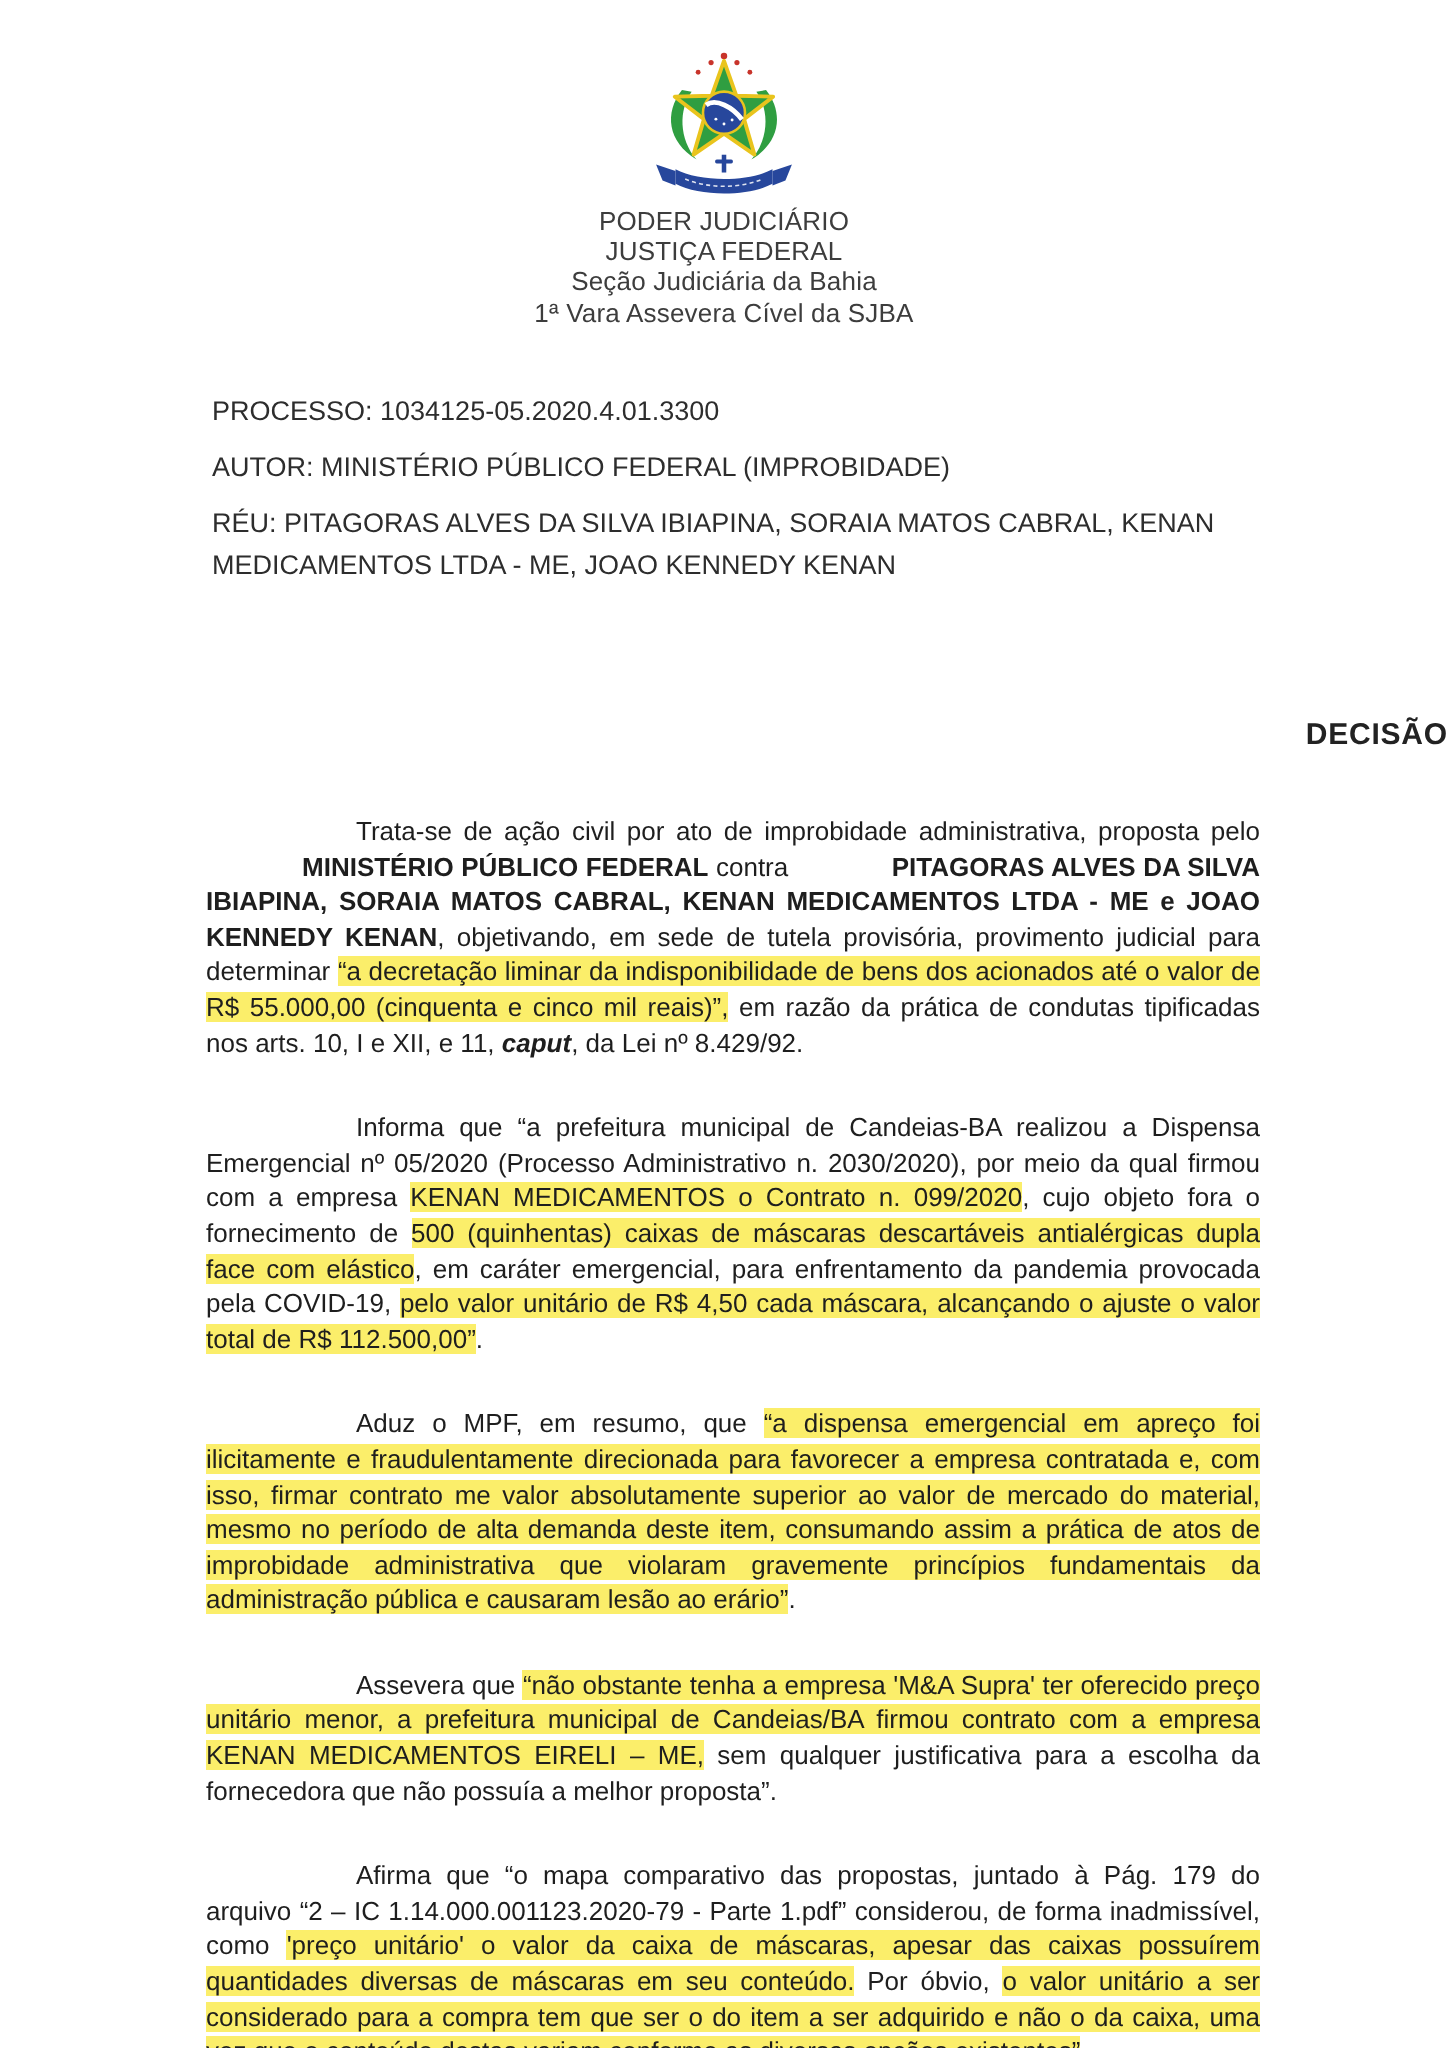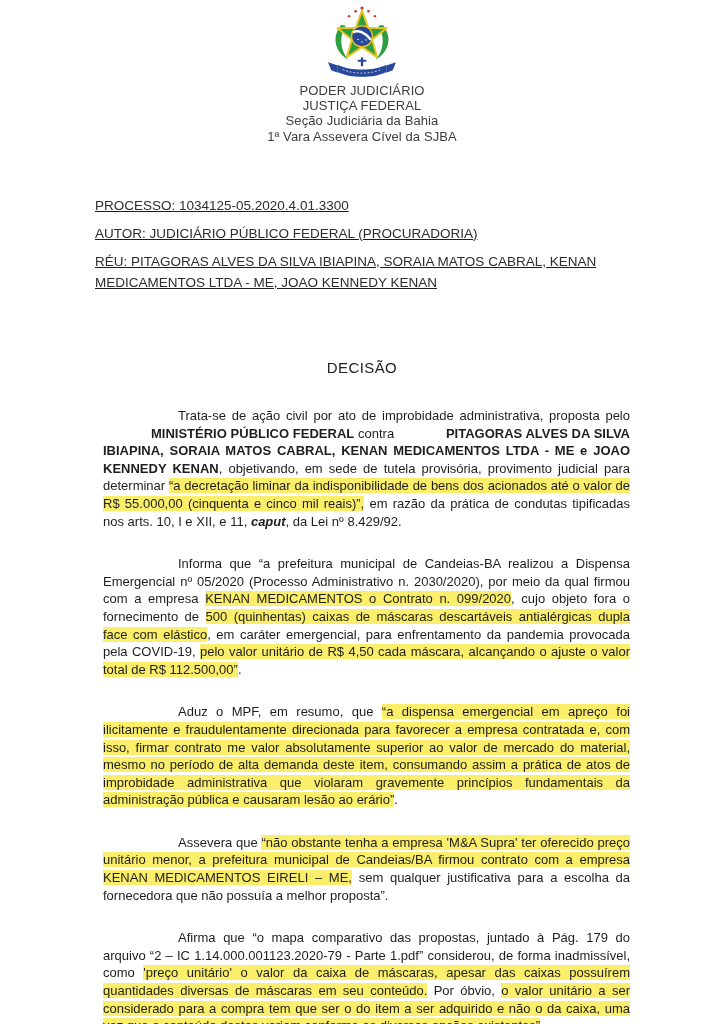--- a/index.html
+++ b/index.html
@@ -6,41 +6,41 @@
   .page{
     position:relative;
     width:724px;height:1024px;
     background:#ffffff;
     overflow:hidden;
     font-family:"Liberation Sans","DejaVu Sans",sans-serif;
     color:#1e1e1e;
   }
   
   .header{
-    position:absolute;top:4px;left:0;width:724px;
+    position:absolute;top:24px;left:0;width:724px;
     text-align:center;
   }
   .emblem{display:block;margin:0 auto 3px auto;}
   .header-line{
     font-size:13px;line-height:15.2px;color:#3d3d3d;
     letter-spacing:0.1px;
   }
   
   .case-info{
-    position:absolute;top:196px;left:95px;width:527px;text-decoration:underline;
+    position:absolute;top:196px;left:106px;width:527px;
   }
   .case-line{
     font-size:13.5px;line-height:20.5px;
     margin:0 0 7.5px 0;color:#2d2d2d;
   }
   
   .doc-title{
     position:absolute;top:359px;left:0;width:724px;
-    text-align:center;font-size:15px;color:#222;
-    letter-spacing:0.4px;font-weight:400;
+    text-align:right;font-size:15px;color:#222;
+    letter-spacing:0.4px;font-weight:700;
   }
   
   .doc-body{
     position:absolute;top:407px;left:103px;width:527px;
   }
   .body-para{
     font-size:13px;line-height:17.6px;
     text-align:justify;text-indent:75px;
     margin:0 0 25px 0;color:#1e1e1e;
   }
@@ -83,21 +83,21 @@
       <path d="M26,81 C40,87 60,87 74,81" style="stroke:var(--em-white,#fff)" stroke-width="1" stroke-dasharray="2.5,2" fill="none" opacity="0.85"></path>
     </svg>
     <div class="header-line">PODER JUDICIÁRIO</div>
     <div class="header-line">JUSTIÇA FEDERAL</div>
     <div class="header-line">Seção Judiciária da Bahia</div>
     <div class="header-line">1ª Vara Assevera Cível da SJBA</div>
   </div>
 
   <div class="case-info">
     <div class="case-line">PROCESSO: 1034125-05.2020.4.01.3300</div>
-    <div class="case-line">AUTOR: JUDICIÁRIO PÚBLICO FEDERAL (PROCURADORIA)</div>
+    <div class="case-line">AUTOR: MINISTÉRIO PÚBLICO FEDERAL (IMPROBIDADE)</div>
     <div class="case-line">RÉU: PITAGORAS ALVES DA SILVA IBIAPINA, SORAIA MATOS CABRAL, KENAN MEDICAMENTOS LTDA - ME, JOAO KENNEDY KENAN</div>
   </div>
 
   <div class="doc-title">DECISÃO</div>
 
   <div class="doc-body">
       <p class="body-para"><span>Trata-se de ação civil por ato de improbidade administrativa, proposta pelo </span><span class="bold">MINISTÉRIO PÚBLICO FEDERAL</span><span> contra </span><span class="bold">PITAGORAS ALVES DA SILVA IBIAPINA, SORAIA MATOS CABRAL, KENAN MEDICAMENTOS LTDA - ME e JOAO KENNEDY KENAN</span><span>, objetivando, em sede de tutela provisória, provimento judicial para determinar </span><span class="hl">“a decretação liminar da indisponibilidade de bens dos acionados até o valor de R$ 55.000,00 (cinquenta e cinco mil reais)”,</span><span> em razão da prática de condutas tipificadas nos arts. 10, I e XII, e 11, </span><span class="italic">caput</span><span>, da Lei nº 8.429/92.</span></p>
       <p class="body-para"><span>Informa que “a prefeitura municipal de Candeias-BA realizou a Dispensa Emergencial nº 05/2020 (Processo Administrativo n. 2030/2020), por meio da qual firmou com a empresa </span><span class="hl">KENAN MEDICAMENTOS o Contrato n. 099/2020</span><span>, cujo objeto fora o fornecimento de </span><span class="hl">500 (quinhentas) caixas de máscaras descartáveis antialérgicas dupla face com elástico</span><span>, em caráter emergencial, para enfrentamento da pandemia provocada pela COVID-19, </span><span class="hl">pelo valor unitário de R$ 4,50 cada máscara, alcançando o ajuste o valor total de R$ 112.500,00”</span><span>.</span></p>
       <p class="body-para"><span>Aduz o MPF, em resumo, que </span><span class="hl">“a dispensa emergencial em apreço foi ilicitamente e fraudulentamente direcionada para favorecer a empresa contratada e, com isso, firmar contrato me valor absolutamente superior ao valor de mercado do material, mesmo no período de alta demanda deste item, consumando assim a prática de atos de improbidade administrativa que violaram gravemente princípios fundamentais da administração pública e causaram lesão ao erário”</span><span>.</span></p>
       <p class="body-para"><span>Assevera que </span><span class="hl">“não obstante tenha a empresa 'M&amp;A Supra' ter oferecido preço unitário menor, a prefeitura municipal de Candeias/BA firmou contrato com a empresa KENAN MEDICAMENTOS EIRELI – ME,</span><span> sem qualquer justificativa para a escolha da fornecedora que não possuía a melhor proposta”.</span></p>

